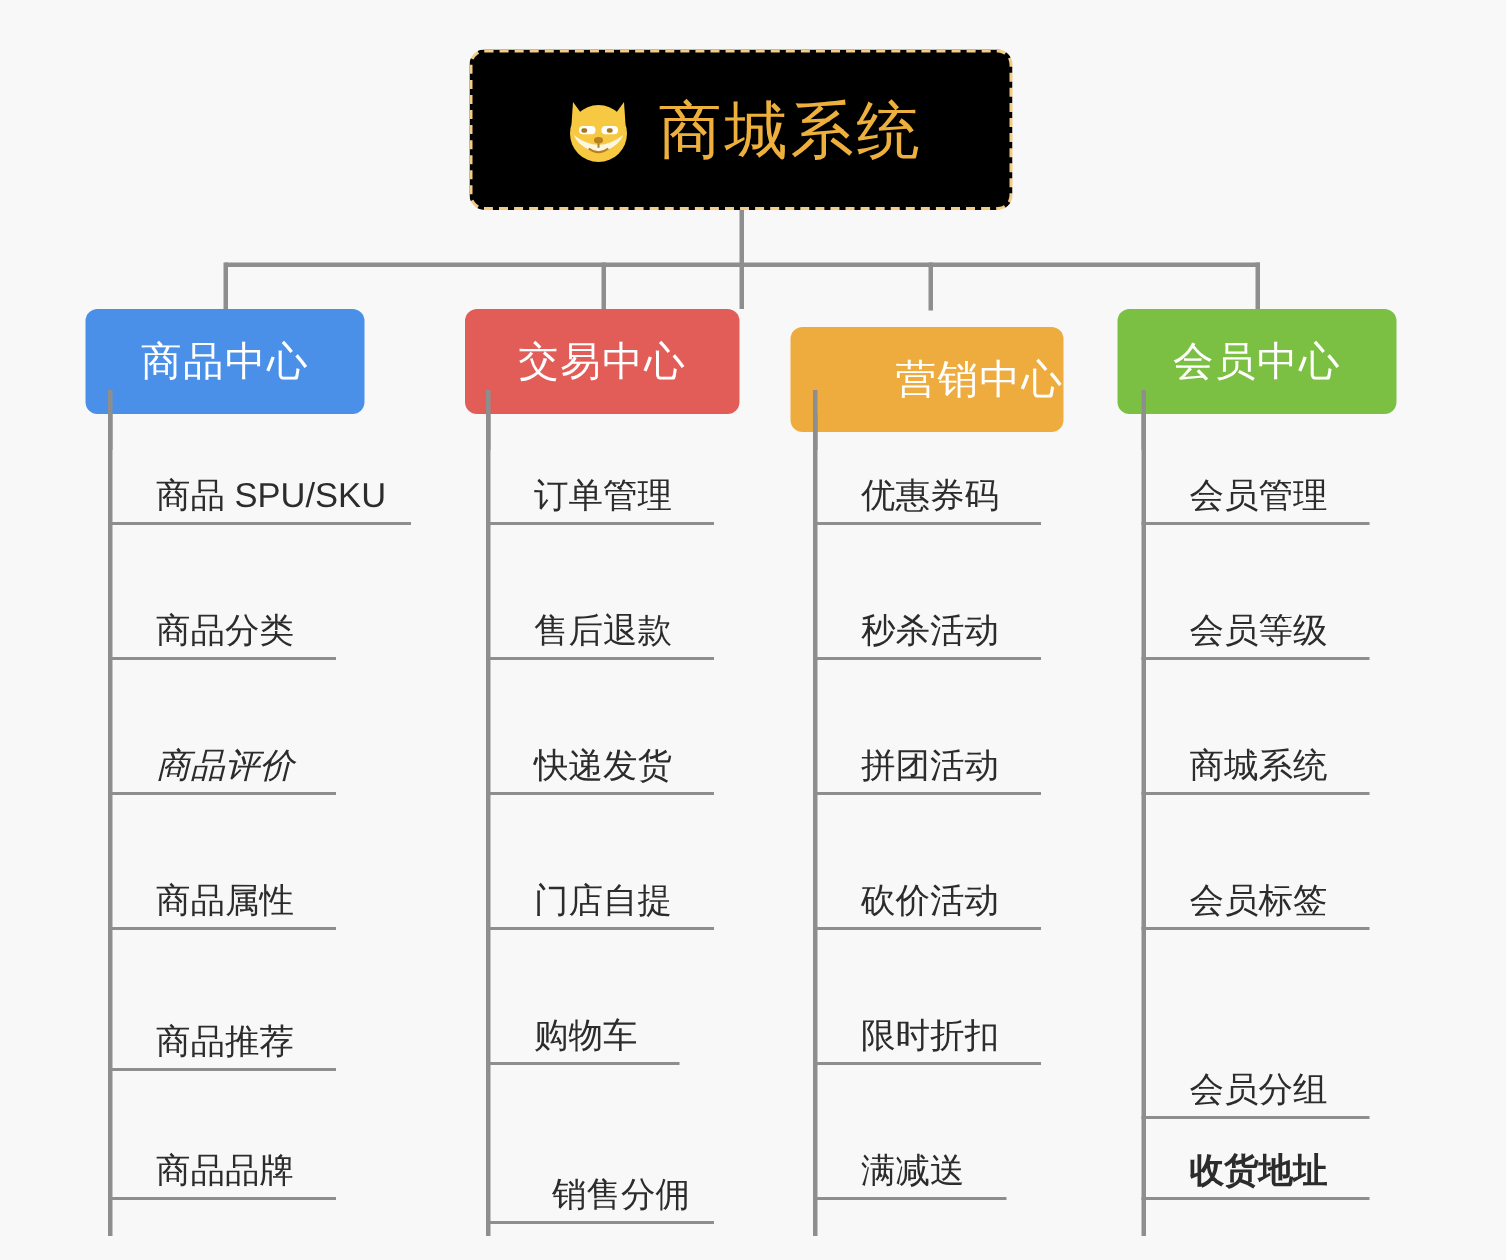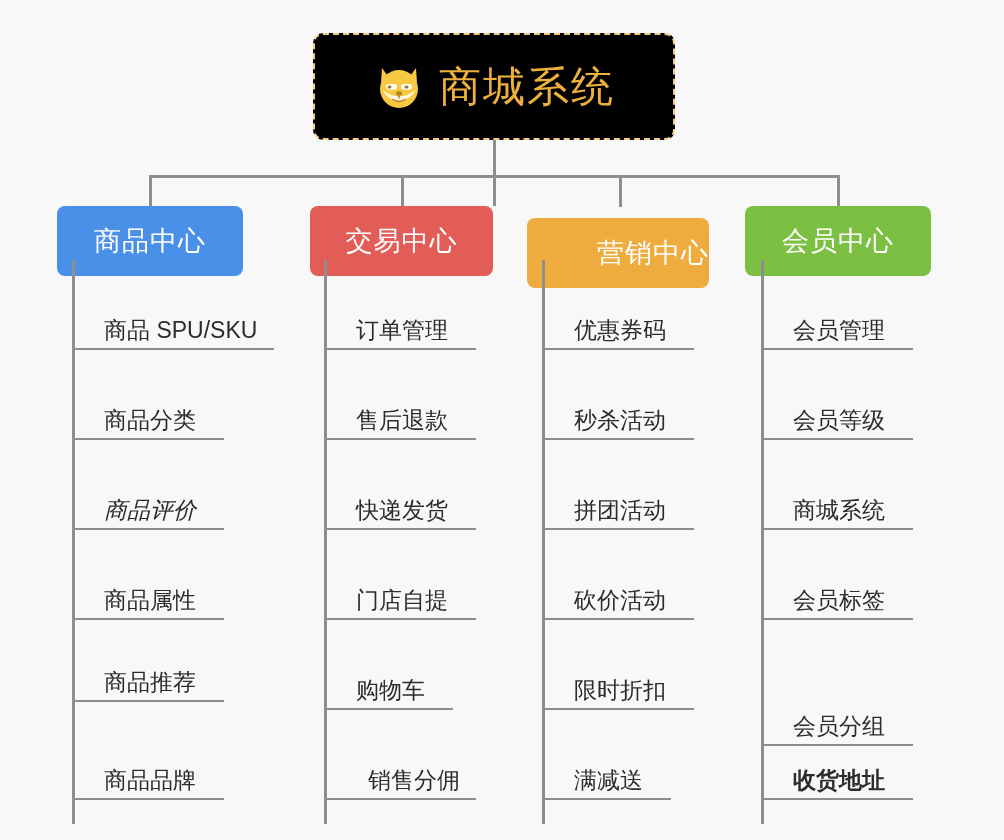--- a/index.html
+++ b/index.html
@@ -149,21 +149,21 @@
     </div>
     <div class="leaf-item" style="top: 90px; width: 152px; border-bottom-color: rgb(142, 142, 142);">
       <span class="leaf-label">商品分类</span>
     </div>
     <div class="leaf-item" style="top: 180px; width: 152px; border-bottom-color: rgb(142, 142, 142); font-style: italic;">
       <span class="leaf-label">商品评价</span>
     </div>
     <div class="leaf-item" style="top: 270px; width: 152px; border-bottom-color: rgb(142, 142, 142);">
       <span class="leaf-label">商品属性</span>
     </div>
-    <div class="leaf-item" style="top: 352px; width: 152px; border-bottom-color: rgb(142, 142, 142);">
+    <div class="leaf-item" style="top: 364px; width: 152px; border-bottom-color: rgb(142, 142, 142);">
       <span class="leaf-label">商品推荐</span>
     </div>
     <div class="leaf-item" style="top: 450px; width: 152px; border-bottom-color: rgb(142, 142, 142);">
       <span class="leaf-label">商品品牌</span>
     </div>
   </div>
 
   <div class="cat-box" style="left: 310px; top: 206px; width: 183px; background: rgb(226, 92, 88);">
     <span>交易中心</span>
   </div>
@@ -178,21 +178,21 @@
     </div>
     <div class="leaf-item" style="top: 180px; width: 152px; border-bottom-color: rgb(142, 142, 142);">
       <span class="leaf-label">快递发货</span>
     </div>
     <div class="leaf-item" style="top: 270px; width: 152px; border-bottom-color: rgb(142, 142, 142);">
       <span class="leaf-label">门店自提</span>
     </div>
     <div class="leaf-item" style="top: 360px; width: 129px; border-bottom-color: rgb(142, 142, 142);">
       <span class="leaf-label">购物车</span>
     </div>
-    <div class="leaf-item" style="top: 450px; width: 152px; border-bottom-color: rgb(142, 142, 142); padding-left: 44px;">
+    <div class="leaf-item" style="top: 466px; width: 152px; border-bottom-color: rgb(142, 142, 142); padding-left: 44px;">
       <span class="leaf-label">销售分佣</span>
     </div>
   </div>
 
   <div class="cat-box" style="left: 527px; top: 218px; width: 182px; background: rgb(238, 172, 63); justify-content: flex-end;">
     <span>营销中心</span>
   </div>
   <div class="line v-line" style="left: 542px; top: 276px; height: 24px; background: rgb(142, 142, 142);"></div>
   <div class="leaf-col" style="left:542px; top:260px;">
     <div class="leaf-rail" style="height: 564px; background: rgb(142, 142, 142);"></div>

